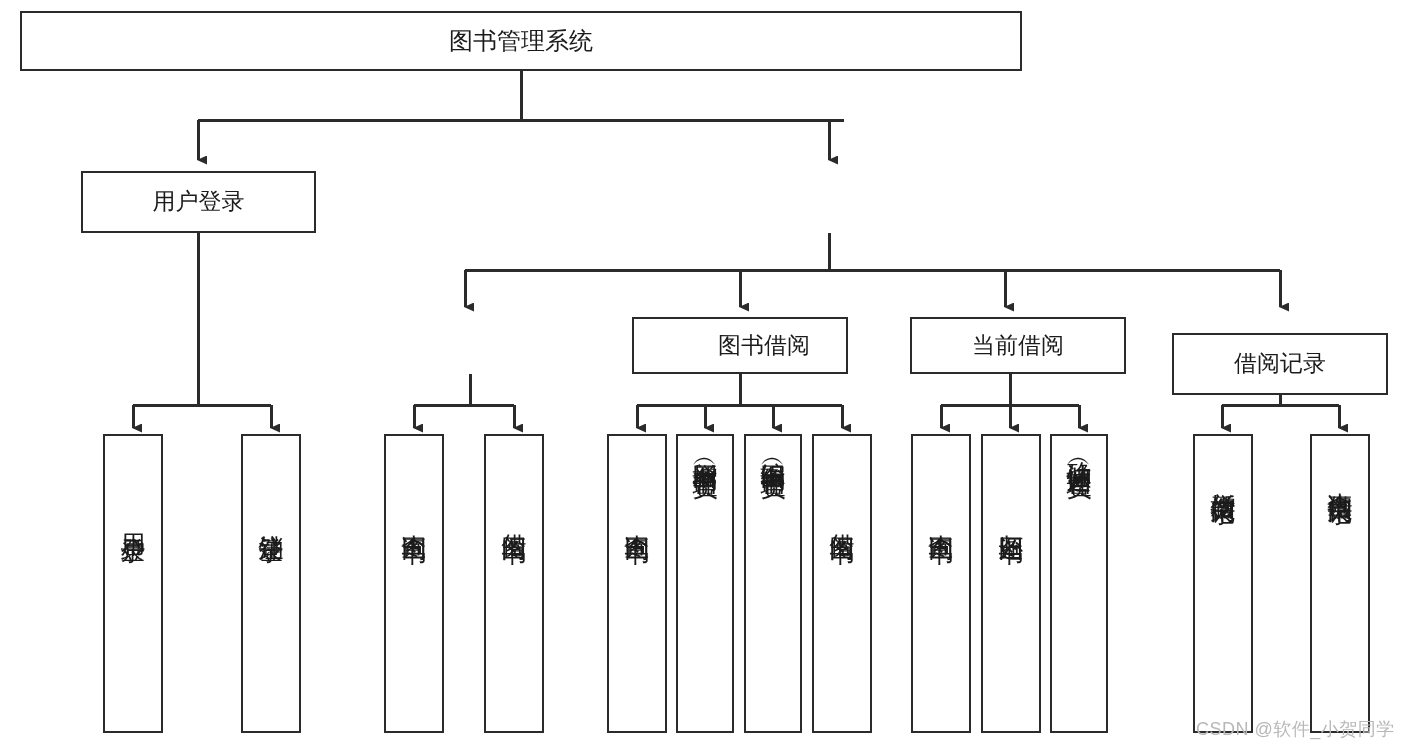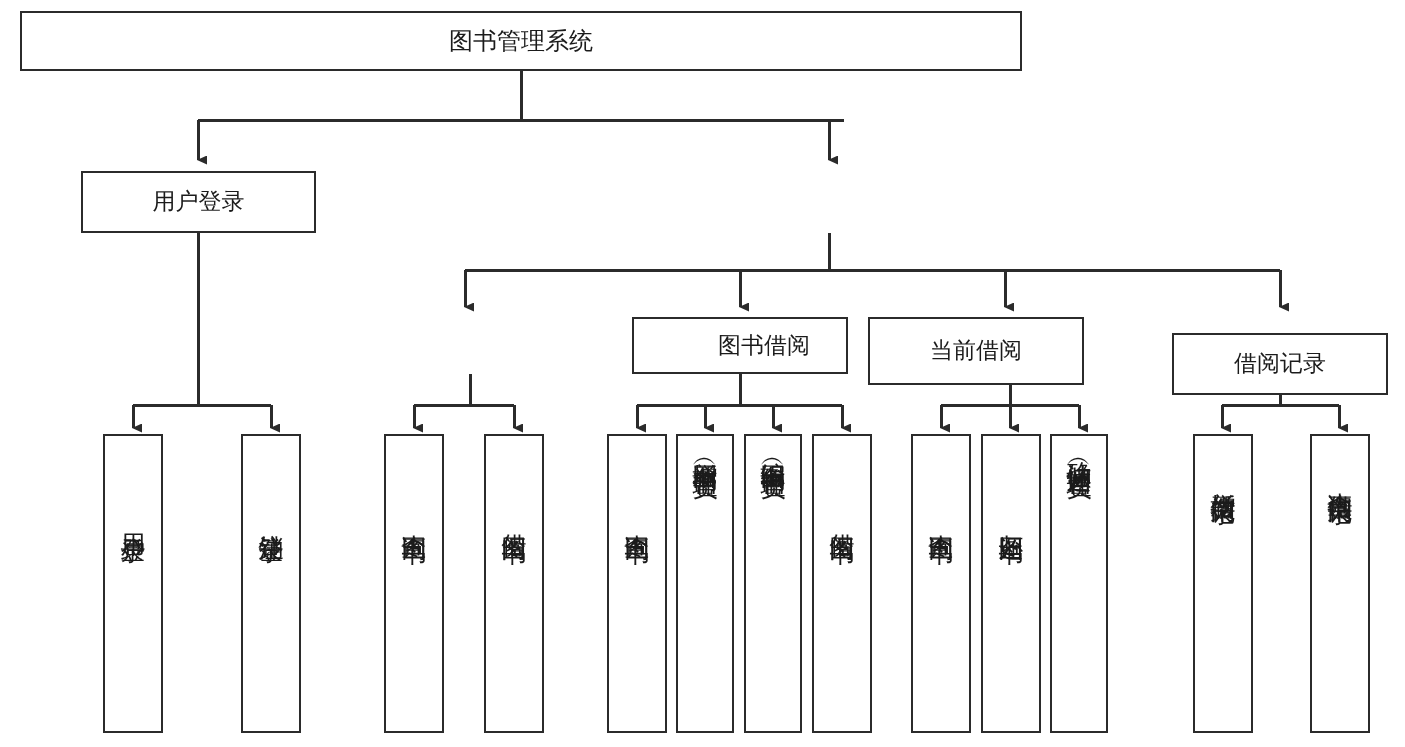--- a/index.html
+++ b/index.html
@@ -129,21 +129,21 @@
     <span class="label">图书管理系统</span>
   </div>
 
   <div class="node horiz" style="left:81px; top:171px; width:235px; height:62px;">
     <span class="label">用户登录</span>
   </div>
 
   <div class="node horiz" style="left:632px; top:317px; width:216px; height:57px;padding-left:48px;">
     <span class="label">图书借阅</span>
   </div>
-  <div class="node horiz" style="left:868px; top:317px; width:216px; height:68px;">
+  <div class="node horiz" style="left:910px; top:317px; width:216px; height:57px;">
     <span class="label">当前借阅</span>
   </div>
   <div class="node horiz" style="left:1172px; top:333px; width:216px; height:62px;">
     <span class="label">借阅记录</span>
   </div>
 
   <div class="node vert" style="left:103px; top:434px; width:60px; height:299px; padding-top:76px;">
     <span class="label">用户登录</span>
   </div>
   <div class="node vert" style="left:241px; top:434px; width:60px; height:299px; padding-top:76px;">
@@ -180,14 +180,15 @@
     <span class="label">确认归还（管理员）</span>
   </div>
 
   <div class="node vert" style="left:1193px; top:434px; width:60px; height:299px; padding-top:34px;">
     <span class="label">新增借阅记录</span>
   </div>
   <div class="node vert" style="left:1310px; top:434px; width:60px; height:299px; padding-top:34px;">
     <span class="label">查询借阅记录</span>
   </div>
 
+  <div class="watermark" style="left:1196px; top:717px;">CSDN @软件_小贺同学</div>
 
 </div>
 
 </body></html>

